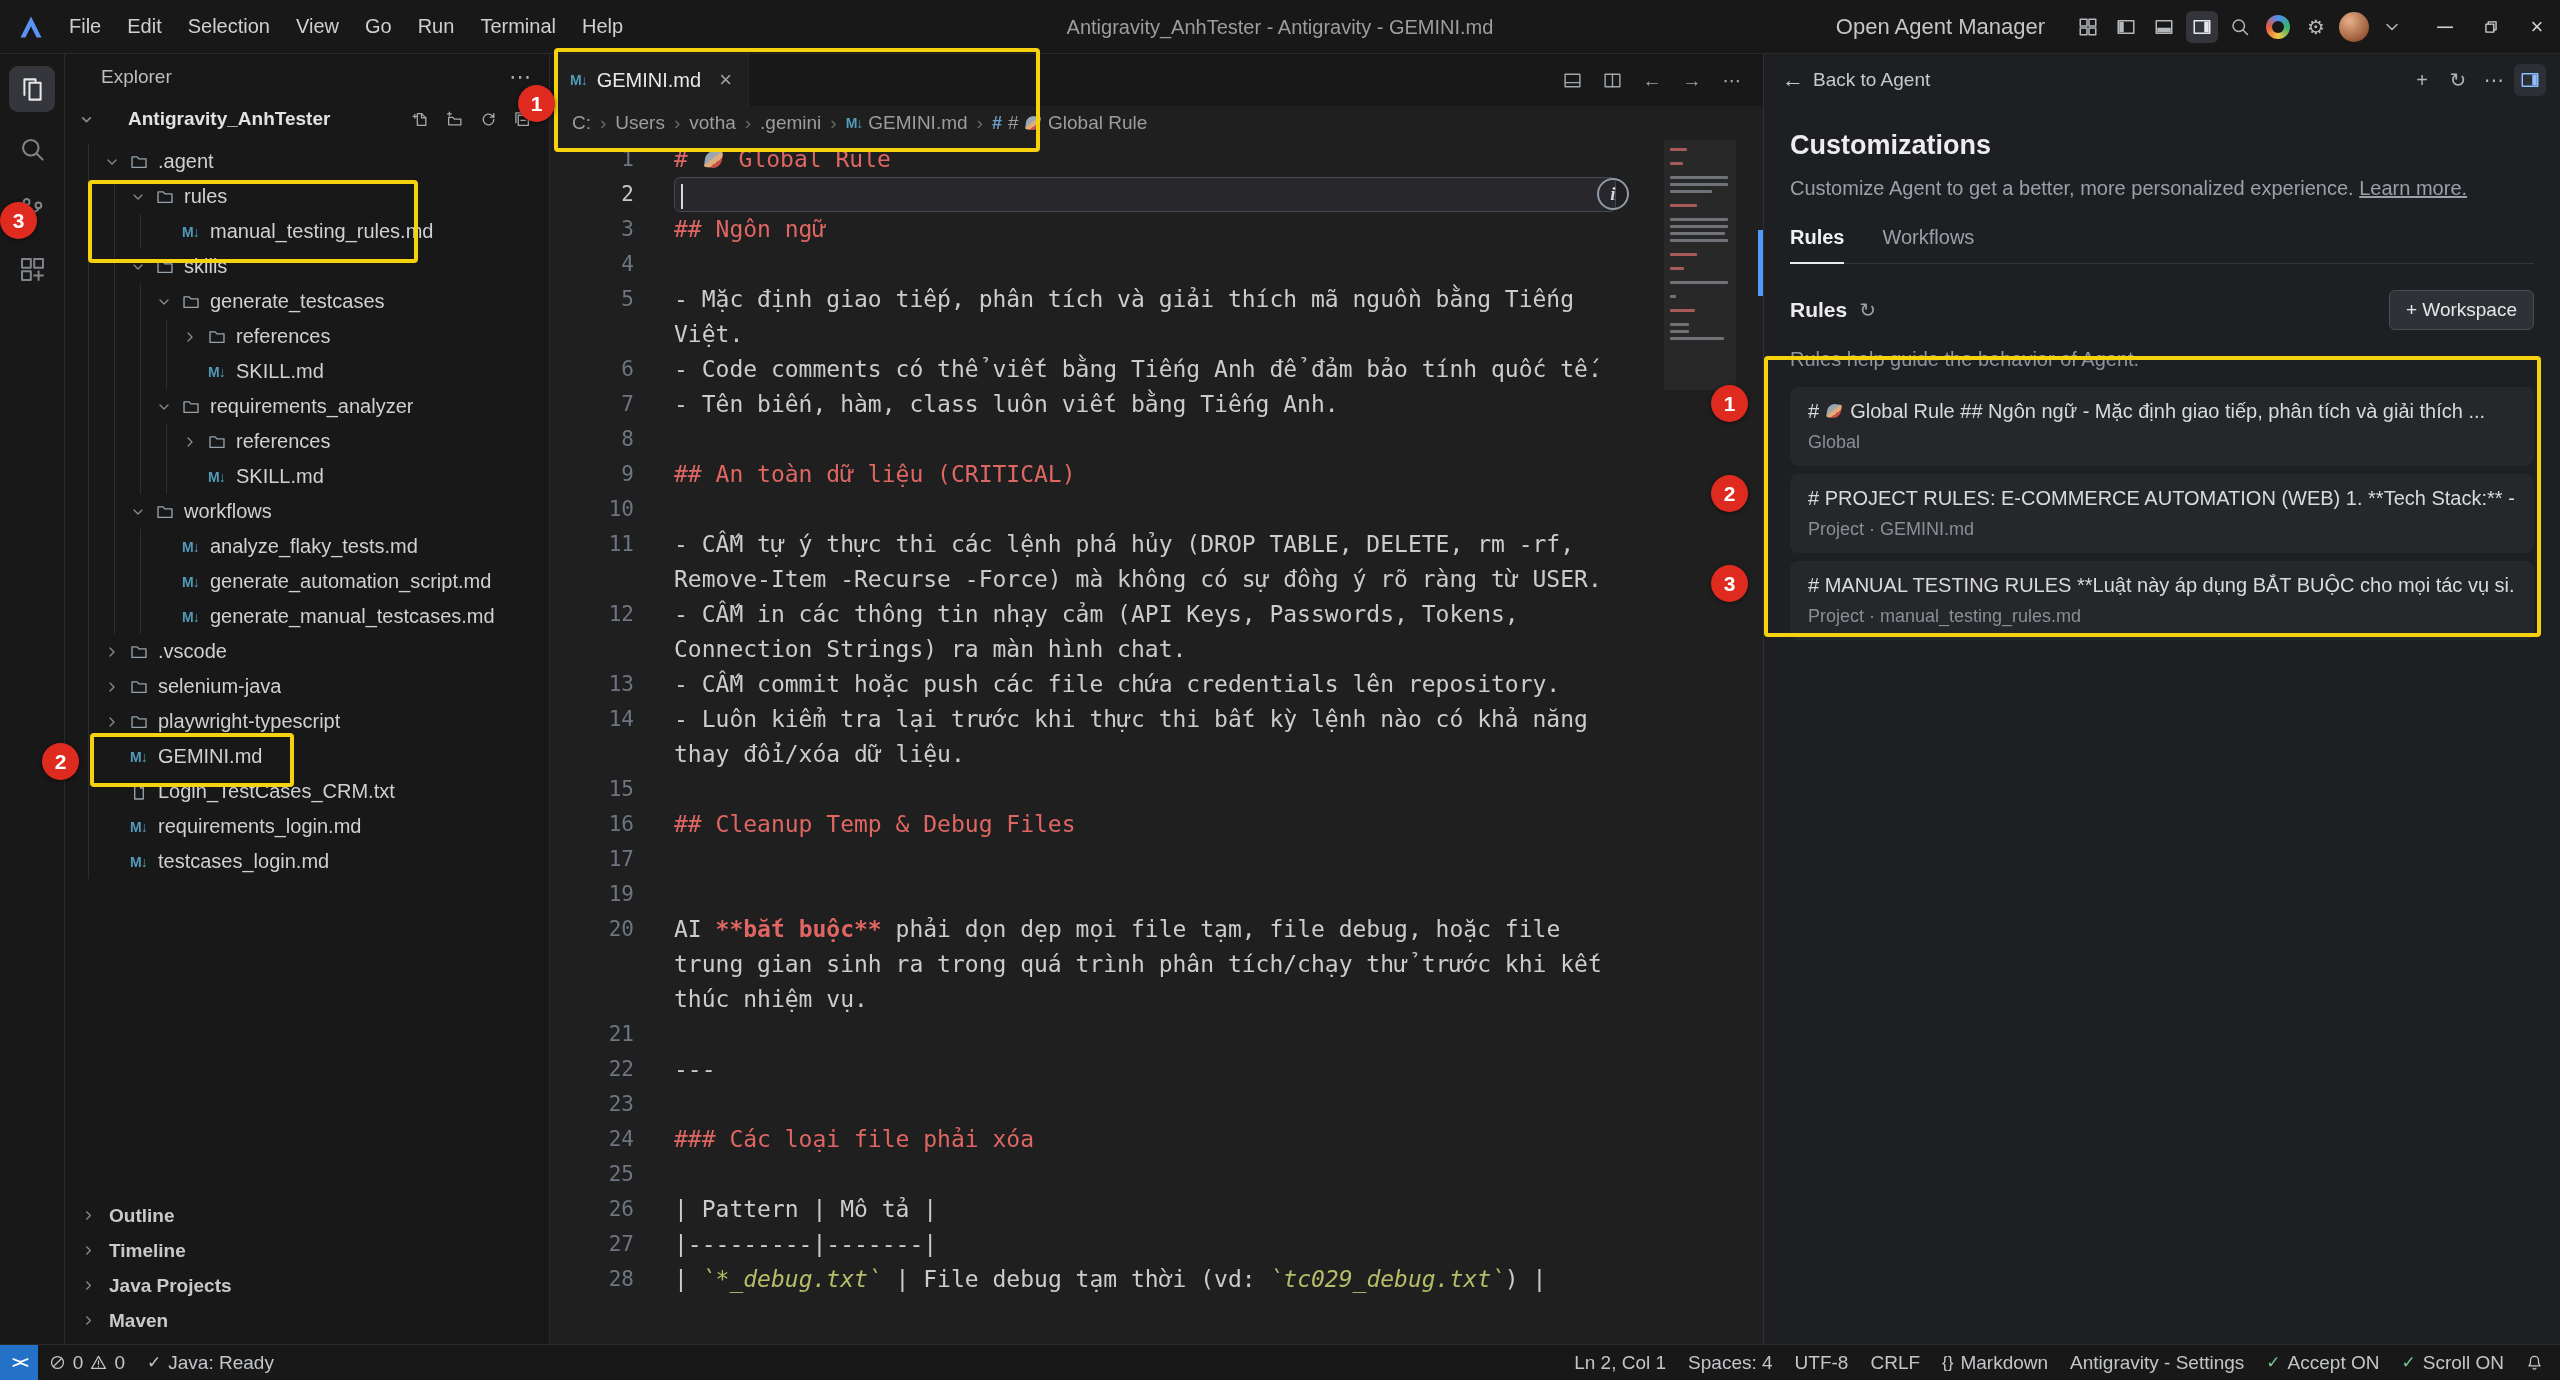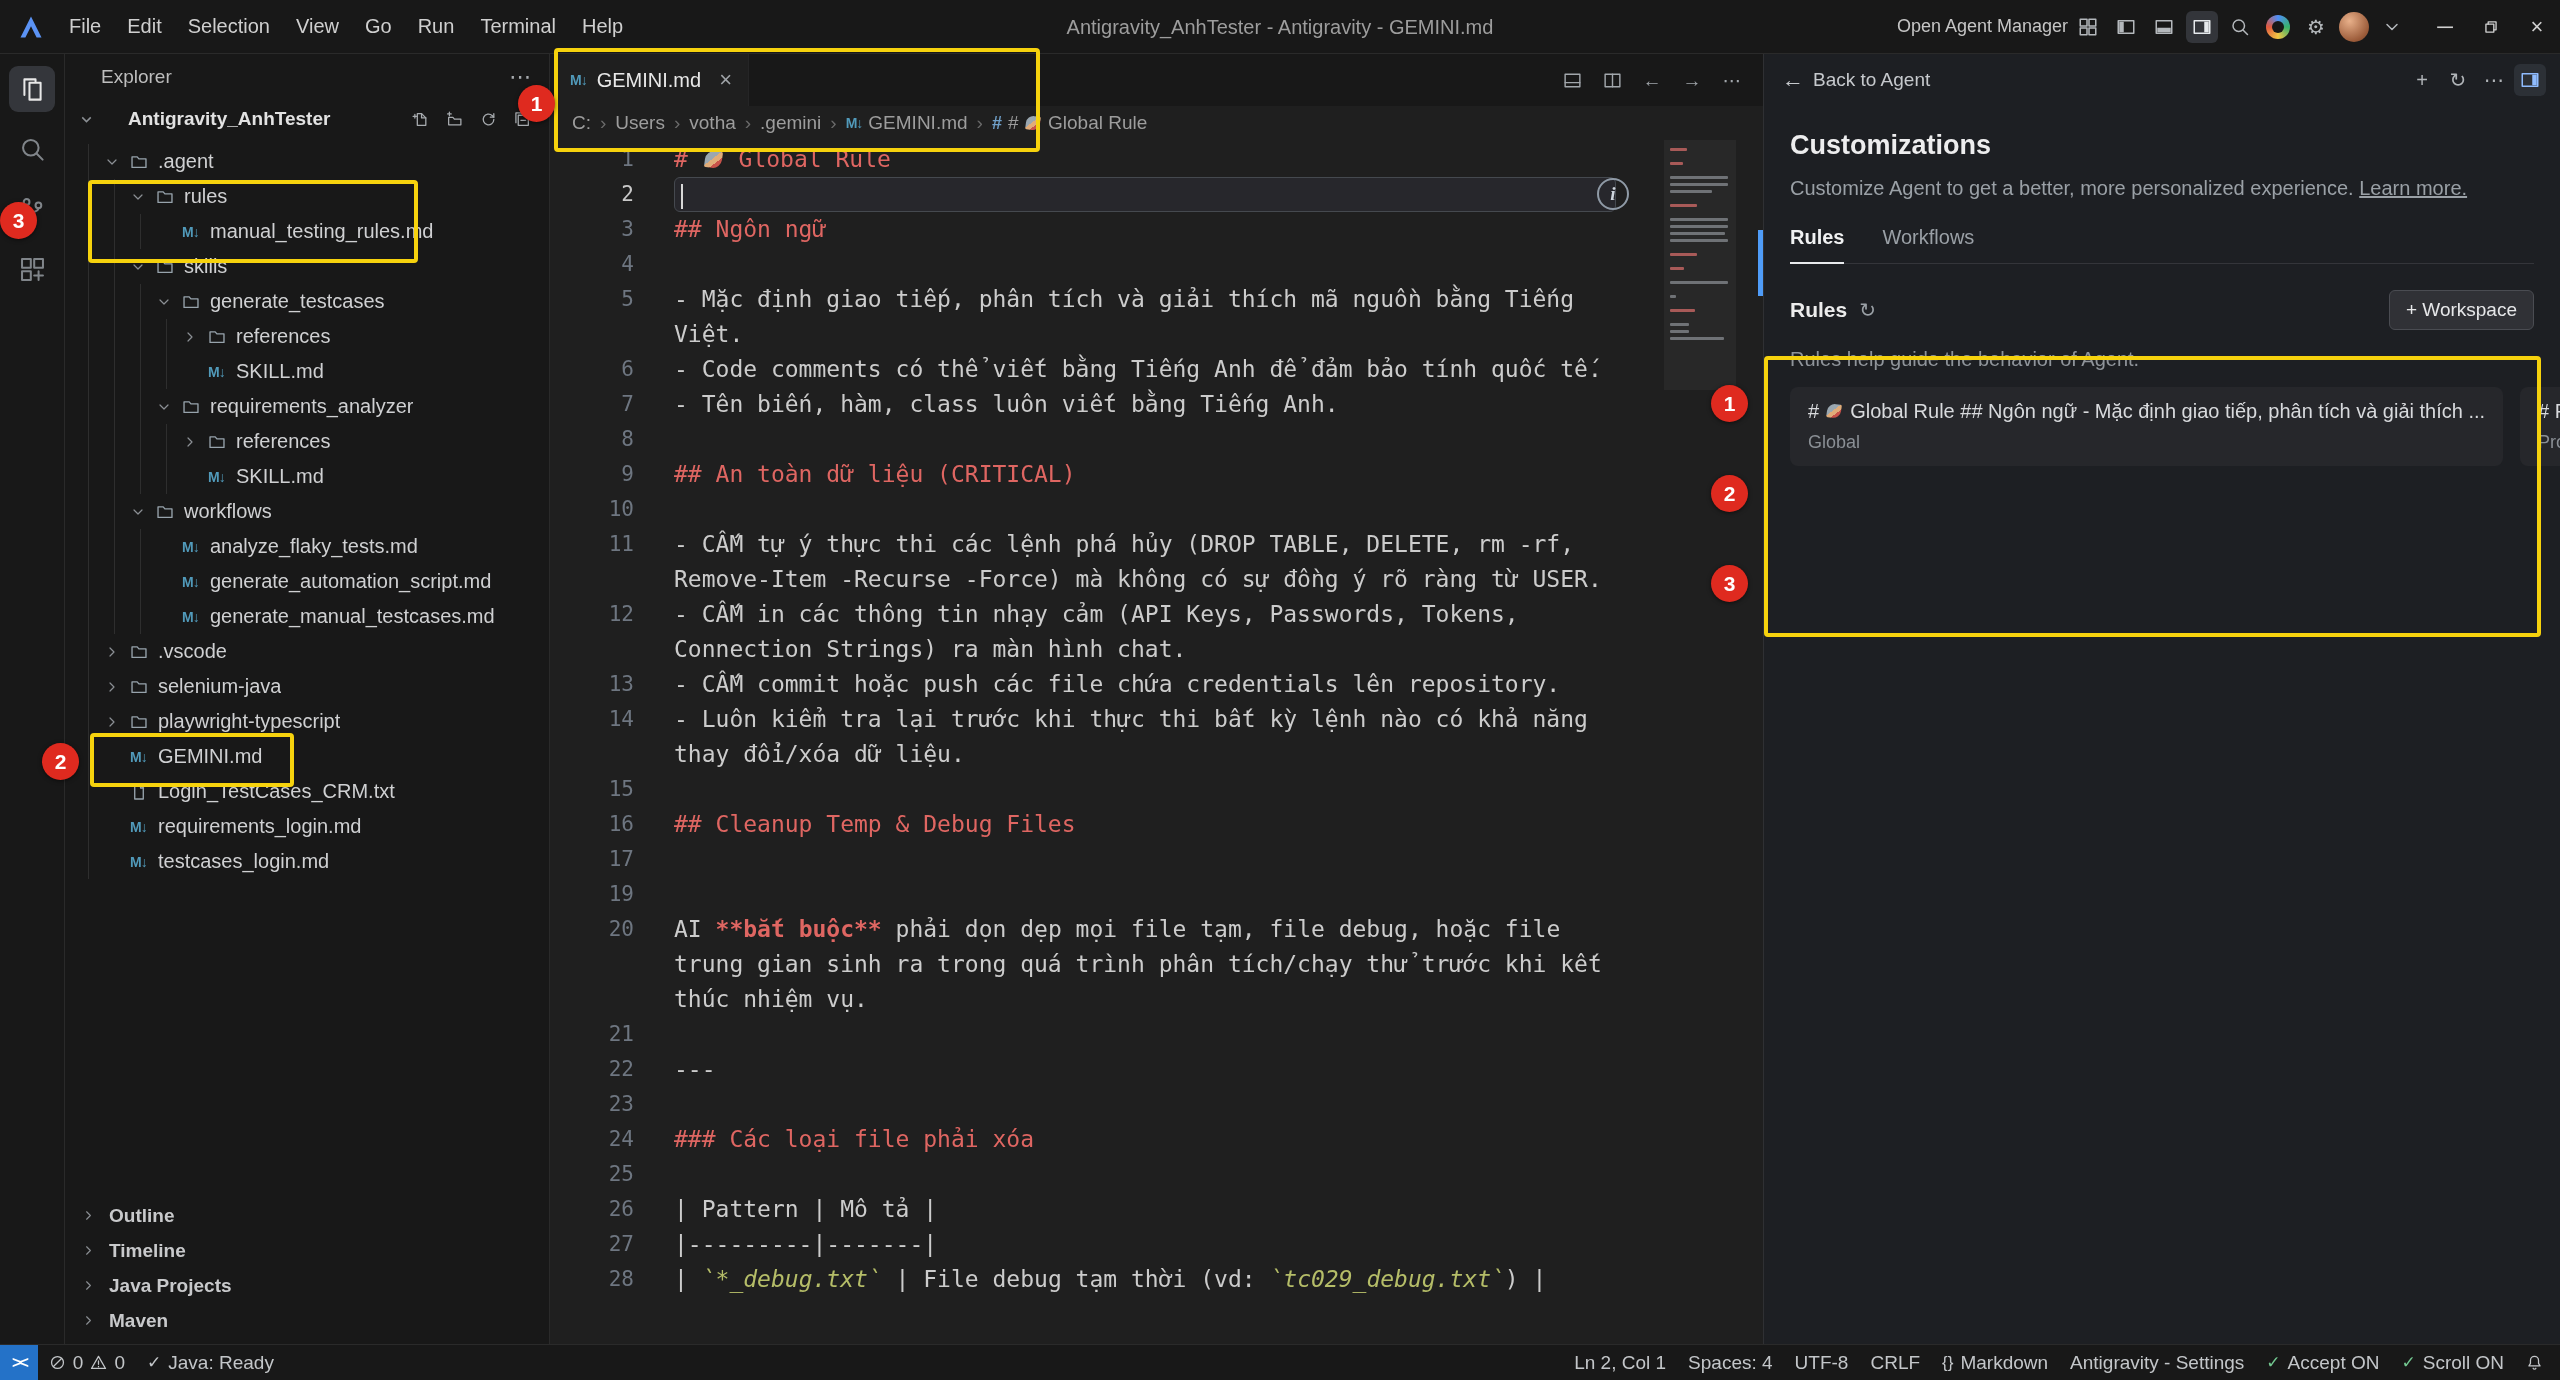--- a/index.html
+++ b/index.html
@@ -13,21 +13,21 @@
 
   
   .titlebar{height:54px; background:#181818; border-bottom:1px solid #2a2a2a;
     display:flex; align-items:center; padding-left:14px; position:relative;}
   .logo{width:34px; height:34px; display:flex; align-items:center; justify-content:center;}
   .menus{display:flex; margin-left:8px;}
   .menu-item{padding:6px 13px; font-size:20px; color:#cfcfcf; border-radius:6px; cursor:default;}
   .window-title{position:absolute; left:50%; top:50%; transform:translate(-50%,-50%);
     font-size:20px; color:#9d9d9d; white-space:nowrap;}
   .tb-right{margin-left:auto; display:flex; align-items:center; gap:4px;}
-  .agent-label{font-size:18px; color:#c5c5c5; margin-right:0; white-space:nowrap;}
+  .agent-label{font-size:22px; color:#c5c5c5; margin-right:23px; white-space:nowrap;}
   .tb-icons{display:flex; align-items:center; gap:6px; color:#b4b8bc;}
   .tb-icons .ico{width:32px; height:32px; display:flex; align-items:center; justify-content:center; border-radius:6px;}
   .tb-icons .ico.hl{background:#33353a; color:#e6e9ec;}
   .win-controls{display:flex; margin-left:10px;}
   .wc-btn{width:46px; height:54px; display:flex; align-items:center; justify-content:center; color:#d0d0d0; font-size:20px;}
   .gemini-dot{width:24px; height:24px; border-radius:50%;
     background:conic-gradient(#4e8df6,#37b26c,#f2c744,#e2593f,#4e8df6); position:relative;}
   .gemini-dot::after{content:""; position:absolute; inset:6px; border-radius:50%; background:#181818;}
   .avatar{width:30px; height:30px; border-radius:50%;
     background:radial-gradient(circle at 35% 30%, #e8b08a, #9c5c3a 70%, #6e3c24);}
@@ -119,21 +119,21 @@
   .ptabs{display:flex; gap:38px; margin-top:26px; border-bottom:1px solid #34353a;}
   .ptab{padding-bottom:13px; font-size:20px; color:#9aa0a6;}
   .ptab.active{color:#f0f1f2; font-weight:600; border-bottom:2px solid #e8eaed; margin-bottom:-1px;}
   .sec-row{display:flex; align-items:center; margin-top:26px;}
   .sec-title{display:flex; align-items:center; gap:12px; font-size:21px; font-weight:700; color:#ececec;}
   .refresh{color:#9aa0a6; font-size:20px; font-weight:400;}
   .ws-btn{margin-left:auto; font-size:19px; color:#e6e7e9; background:#303136;
     border:1px solid #4a4c52; border-radius:6px; padding:8px 16px;
     font-family:inherit; cursor:pointer;}
   .sec-desc{margin-top:18px; font-size:20px; color:#8f949a;}
-  .cards{margin-top:16px; display:flex; gap:17px;}
+  .cards{margin-top:16px; display:flex; flex-direction:column; gap:8px;}
   .card{background:#26272b; border-radius:8px; padding:13px 18px;}
   .card-title{font-size:20px; color:#d8dadd; white-space:nowrap; overflow:hidden; max-width:715px;}
   .card-sub{margin-top:9px; font-size:18px; color:#8a8f95;}
 
   
   .statusbar{height:36px; background:#181818; border-top:1px solid #2a2a2a;
     display:flex; align-items:center; font-size:19px; color:#c3c6c9;}
   .st-left,.st-right{display:flex; align-items:center; height:100%;}
   .st-right{margin-left:auto; padding-right:6px;}
   .st-item{display:flex; align-items:center; gap:7px; padding:0 11px; height:100%; white-space:nowrap;}

